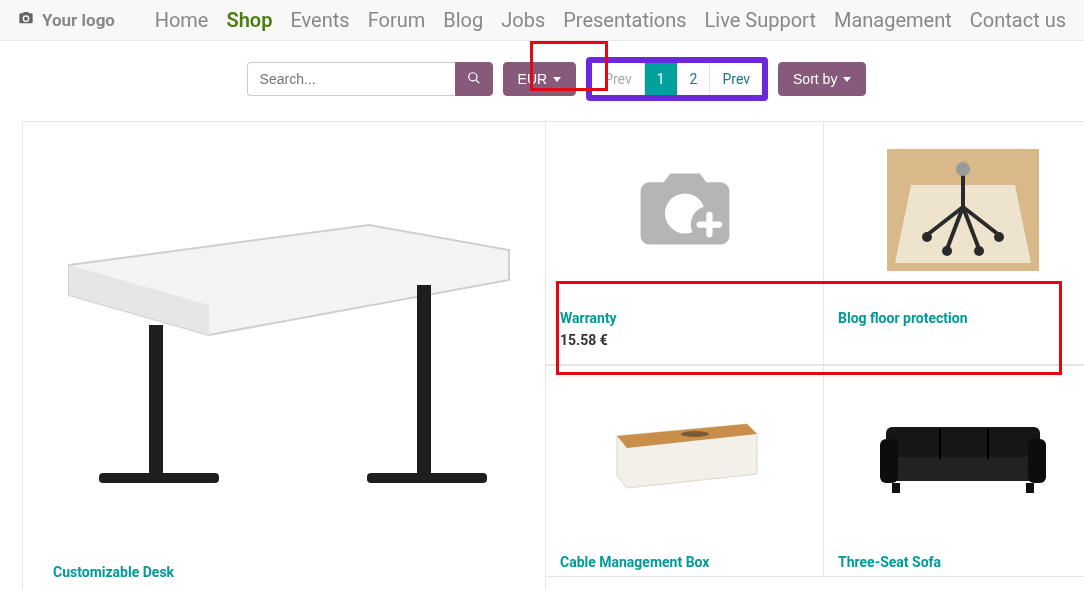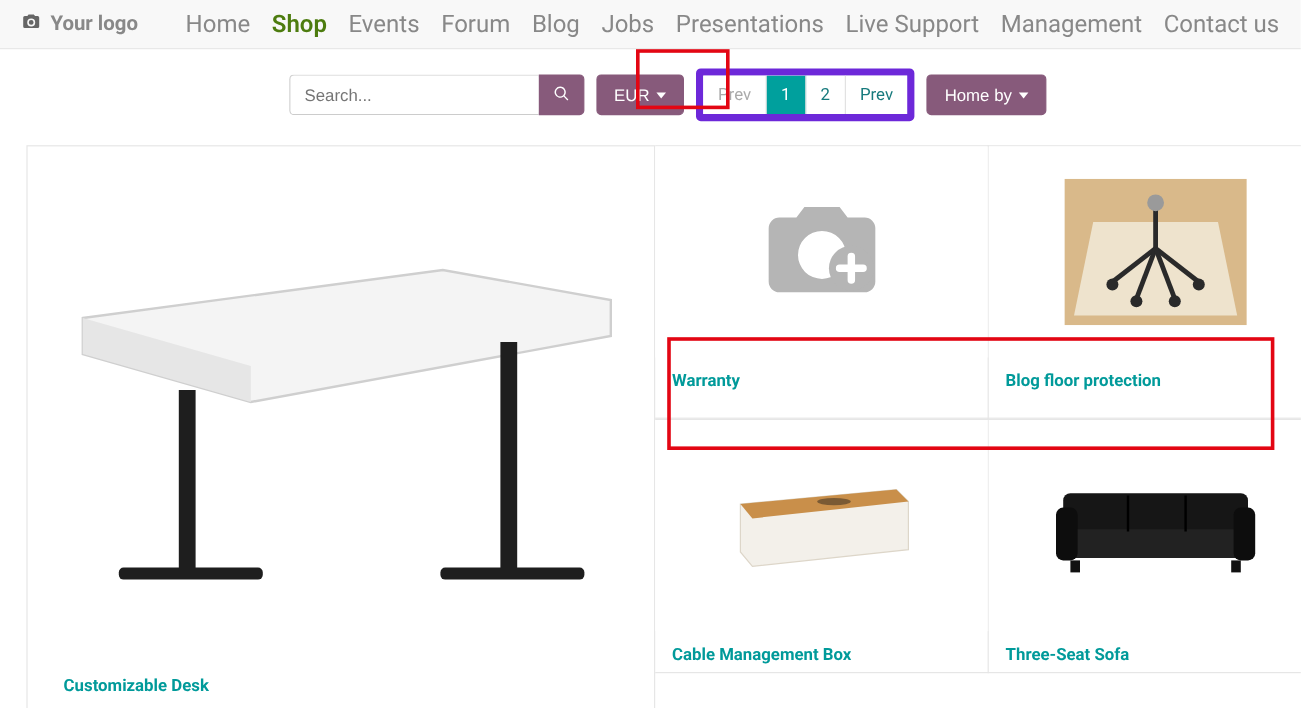--- a/index.html
+++ b/index.html
@@ -103,21 +103,21 @@
   </button>
 
   <div class="pager">
     <div class="pg disabled">Prev</div>
     <div class="pg active">1</div>
     <div class="pg">2</div>
     <div class="pg">Prev</div>
   </div>
 
   <button class="btn purple">
-    <span>Home by</span>
+    <span>Sort by</span>
     <span class="caret-down"></span>
   </button>
 </div>
 
 <div class="grid">
 
   <div class="card-big">
     <div class="thumb-big">
       <svg class="desk-svg" viewBox="0 0 490 320">
         <polygon points="30,80 330,40 470,65 470,95 170,150 30,110" fill="#f4f4f4" stroke="#cfcfcf" stroke-width="2"></polygon>
@@ -141,20 +141,21 @@
           <span class="camera-placeholder">
             <svg width="110" height="80" viewBox="0 0 24 18">
                 <path fill="#b5b5b5" d="M20 3h-3.2L15.3 1H8.7L7.2 3H4a2 2 0 0 0-2 2v10a2 2 0 0 0 2 2h16a2 2 0 0 0 2-2V5a2 2 0 0 0-2-2zm-8 11.5A4.5 4.5 0 1 1 16.5 10 4.5 4.5 0 0 1 12 14.5z"></path>
                 <circle cx="17.5" cy="12.5" r="4.2" fill="#b5b5b5"></circle>
                 <path d="M17.5 10.3v4.4M15.3 12.5h4.4" stroke="#fff" stroke-width="1.4" stroke-linecap="round"></path>
               </svg>
           </span>
         </div>
         <div class="info">
           <div class="title">Warranty</div>
+          <div class="price">15.58 €</div>
         </div>
       </div>
 
       <div class="card-small">
         <div class="thumb-small">
           <svg class="mat-svg" viewBox="0 0 152 122">
             <rect x="0" y="0" width="152" height="122" fill="#d9b98a"></rect>
             <polygon points="8,114 144,114 128,36 24,36" fill="#f1ead8" opacity="0.85"></polygon>
             <g stroke="#2a2a2a" stroke-width="4" fill="none">
               <line x1="76" y1="20" x2="76" y2="58"></line>

